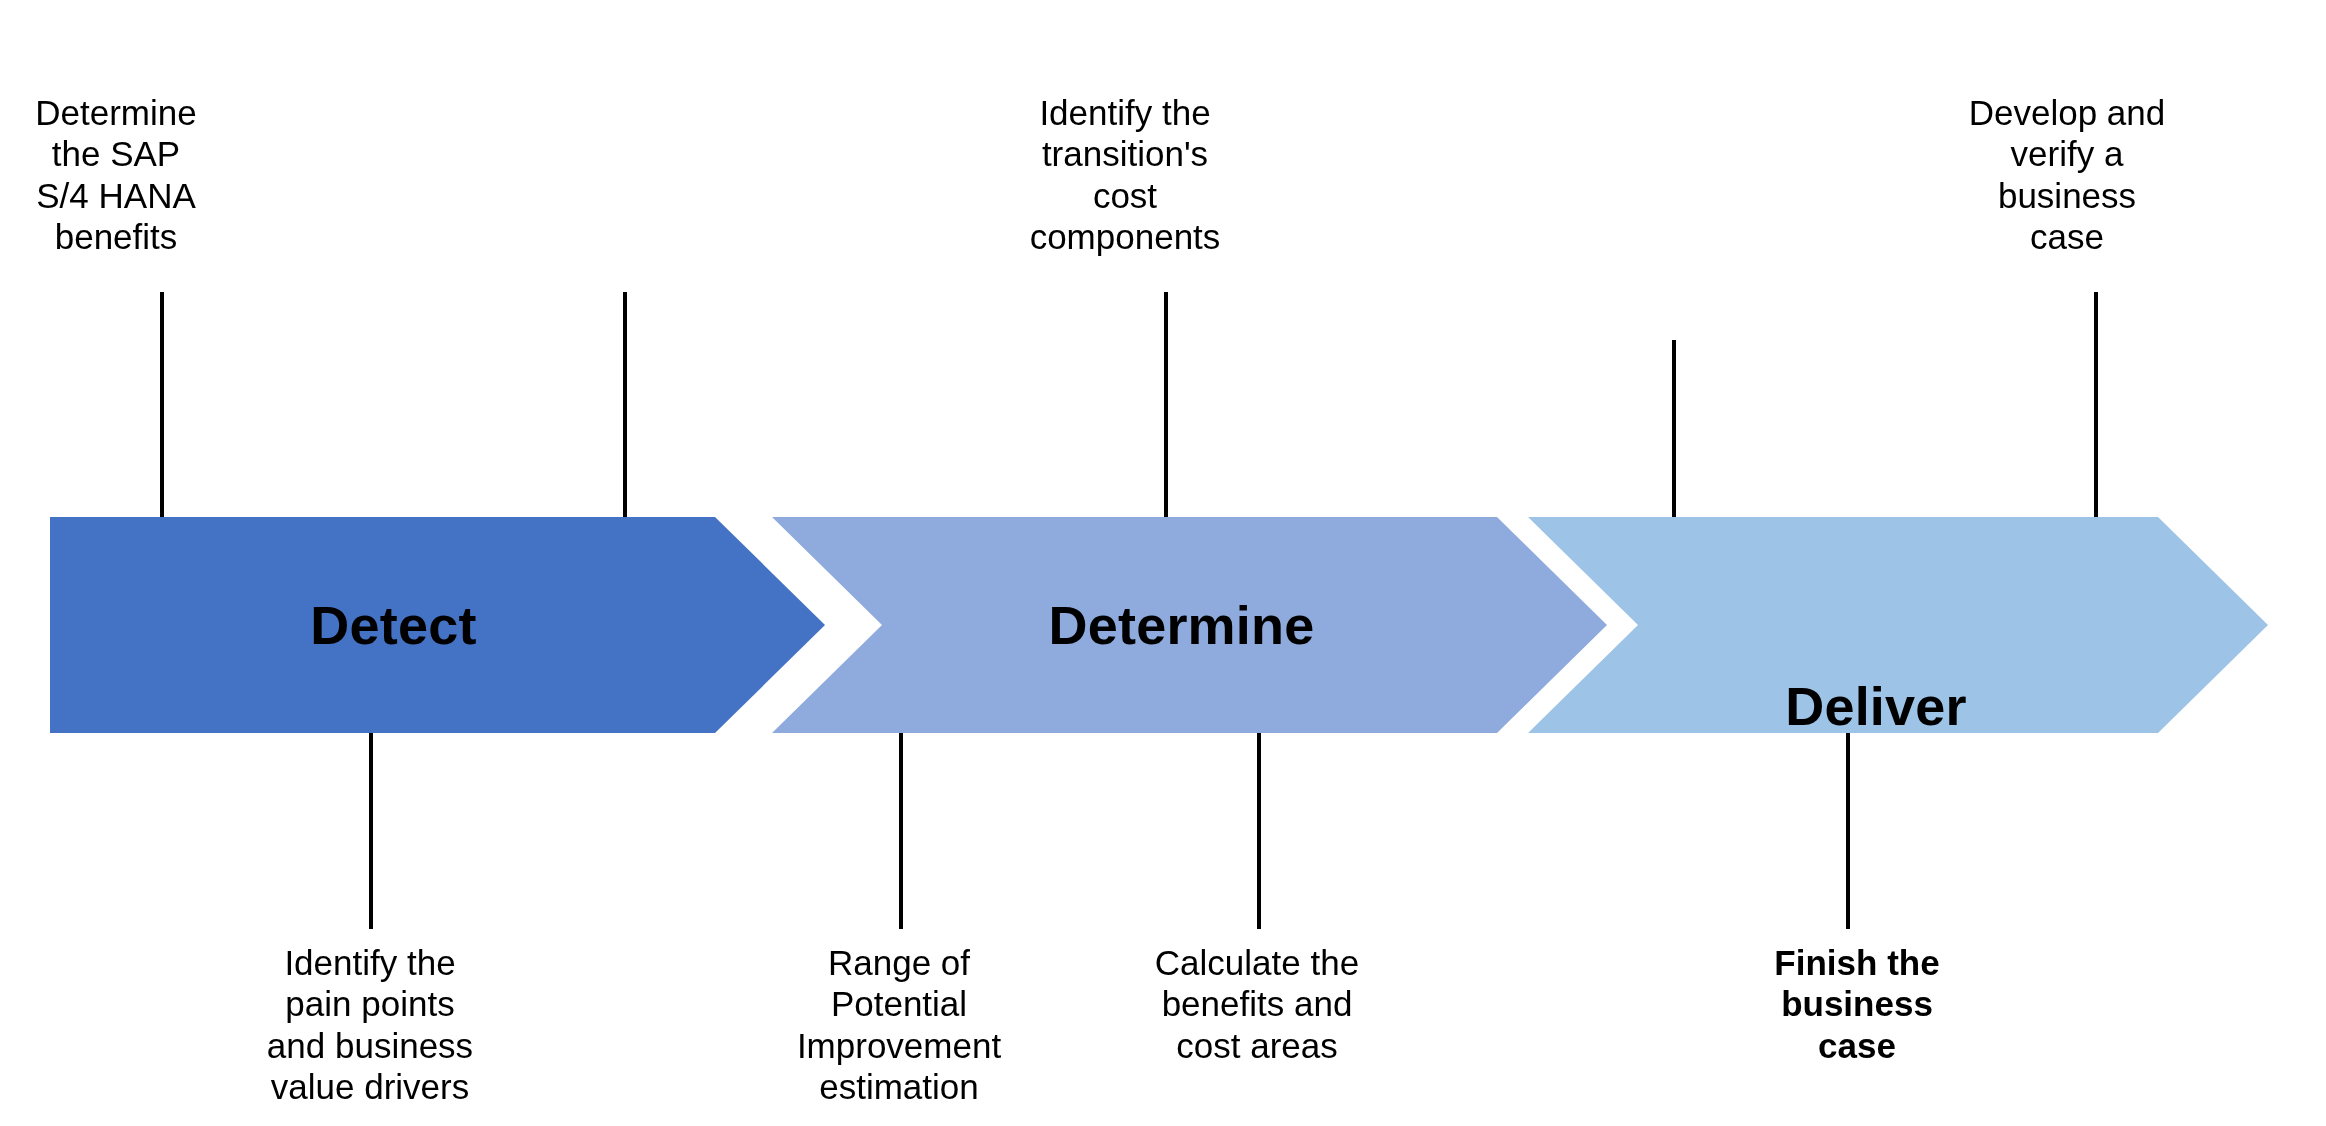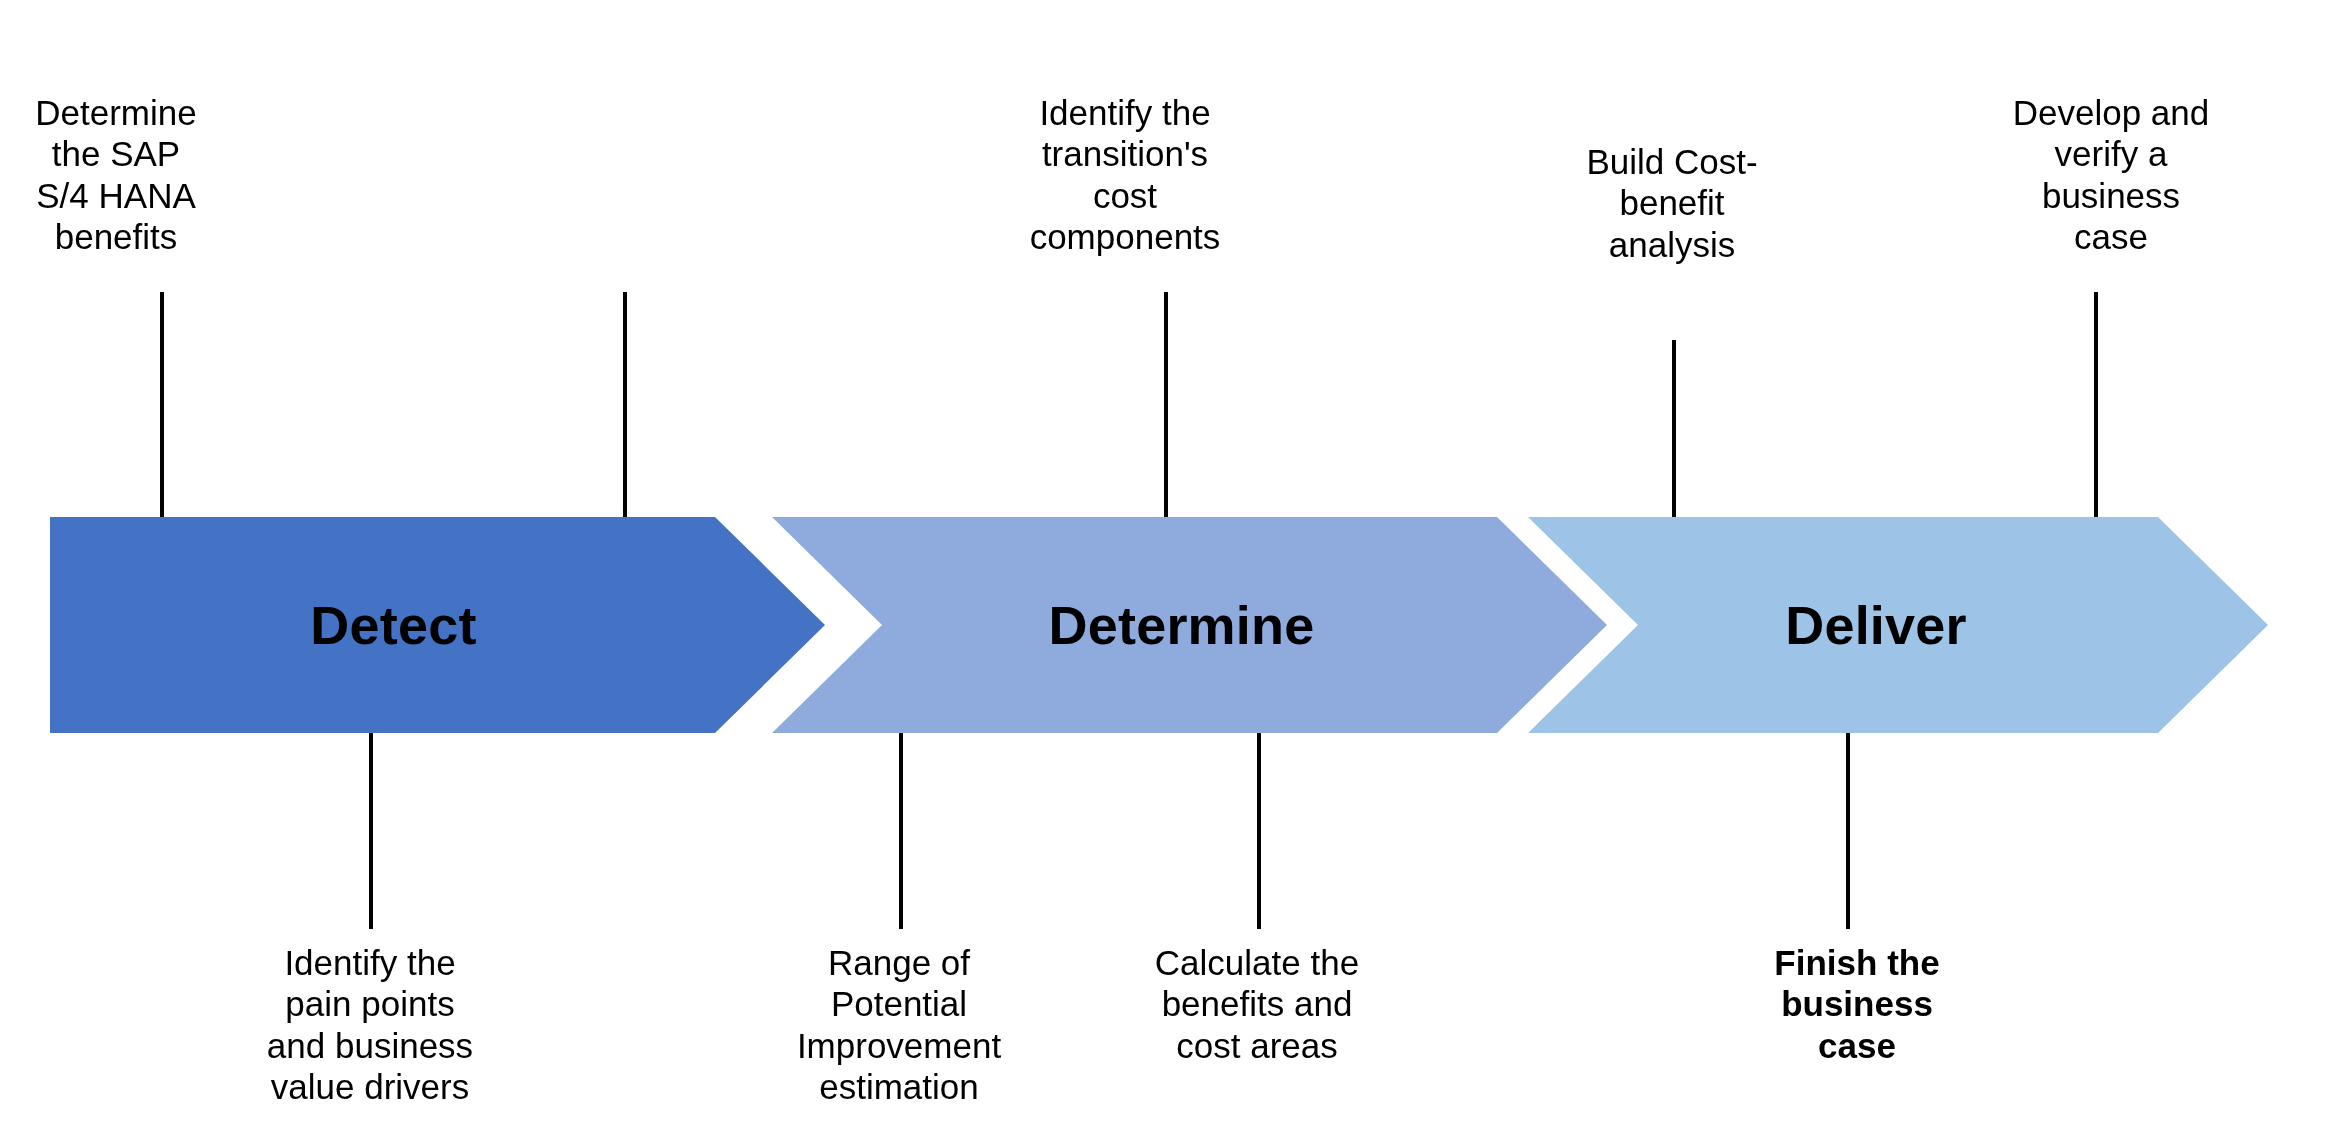--- a/index.html
+++ b/index.html
@@ -96,25 +96,22 @@
 the SAP
 S/4 HANA
 benefits</div>
 
 
   <div class="callout top" style="left:1010px; top:56px; width:230px;">Identify the
 transition's
 cost
 components</div>
 
-  <div class="callout top" style="left:1570px; top:105px; width:204px;">Build Cost-
-benefit
-analysis</div>
 
-  <div class="callout top" style="left:1996px; top:56px; width:230px;">Develop and
+  <div class="callout top" style="left:1952px; top:56px; width:230px;">Develop and
 verify a
 business
 case</div>
 
   <div class="connector" style="left: 160px; top: 256px; height: 226px; background: rgb(0, 0, 0);"></div>
 
   <div class="connector" style="left: 623px; top: 256px; height: 226px; background: rgb(0, 0, 0);"></div>
 
   <div class="connector" style="left: 1164px; top: 256px; height: 226px; background: rgb(0, 0, 0);"></div>
 
@@ -125,21 +122,21 @@
   <div class="chevron-band">
 
     <div class="chevron chev-1" style="background: rgb(68, 114, 196);">
       <span class="chev-label">Detect</span>
     </div>
 
     <div class="chevron chev-2" style="background: rgb(143, 170, 220);">
       <span class="chev-label">Determine</span>
     </div>
 
-    <div class="chevron chev-3" style="background: rgb(157, 195, 230);">
+    <div class="chevron chev-3" style="background: rgb(157, 195, 230); align-items: flex-end;">
       <span class="chev-label">Deliver</span>
     </div>
 
   </div>
 
   <div class="connector" style="left: 369px; top: 697px; height: 196px; background: rgb(0, 0, 0);"></div>
 
   <div class="connector" style="left: 899px; top: 697px; height: 196px; background: rgb(0, 0, 0);"></div>
 
   <div class="connector" style="left: 1257px; top: 697px; height: 196px; background: rgb(0, 0, 0);"></div>

